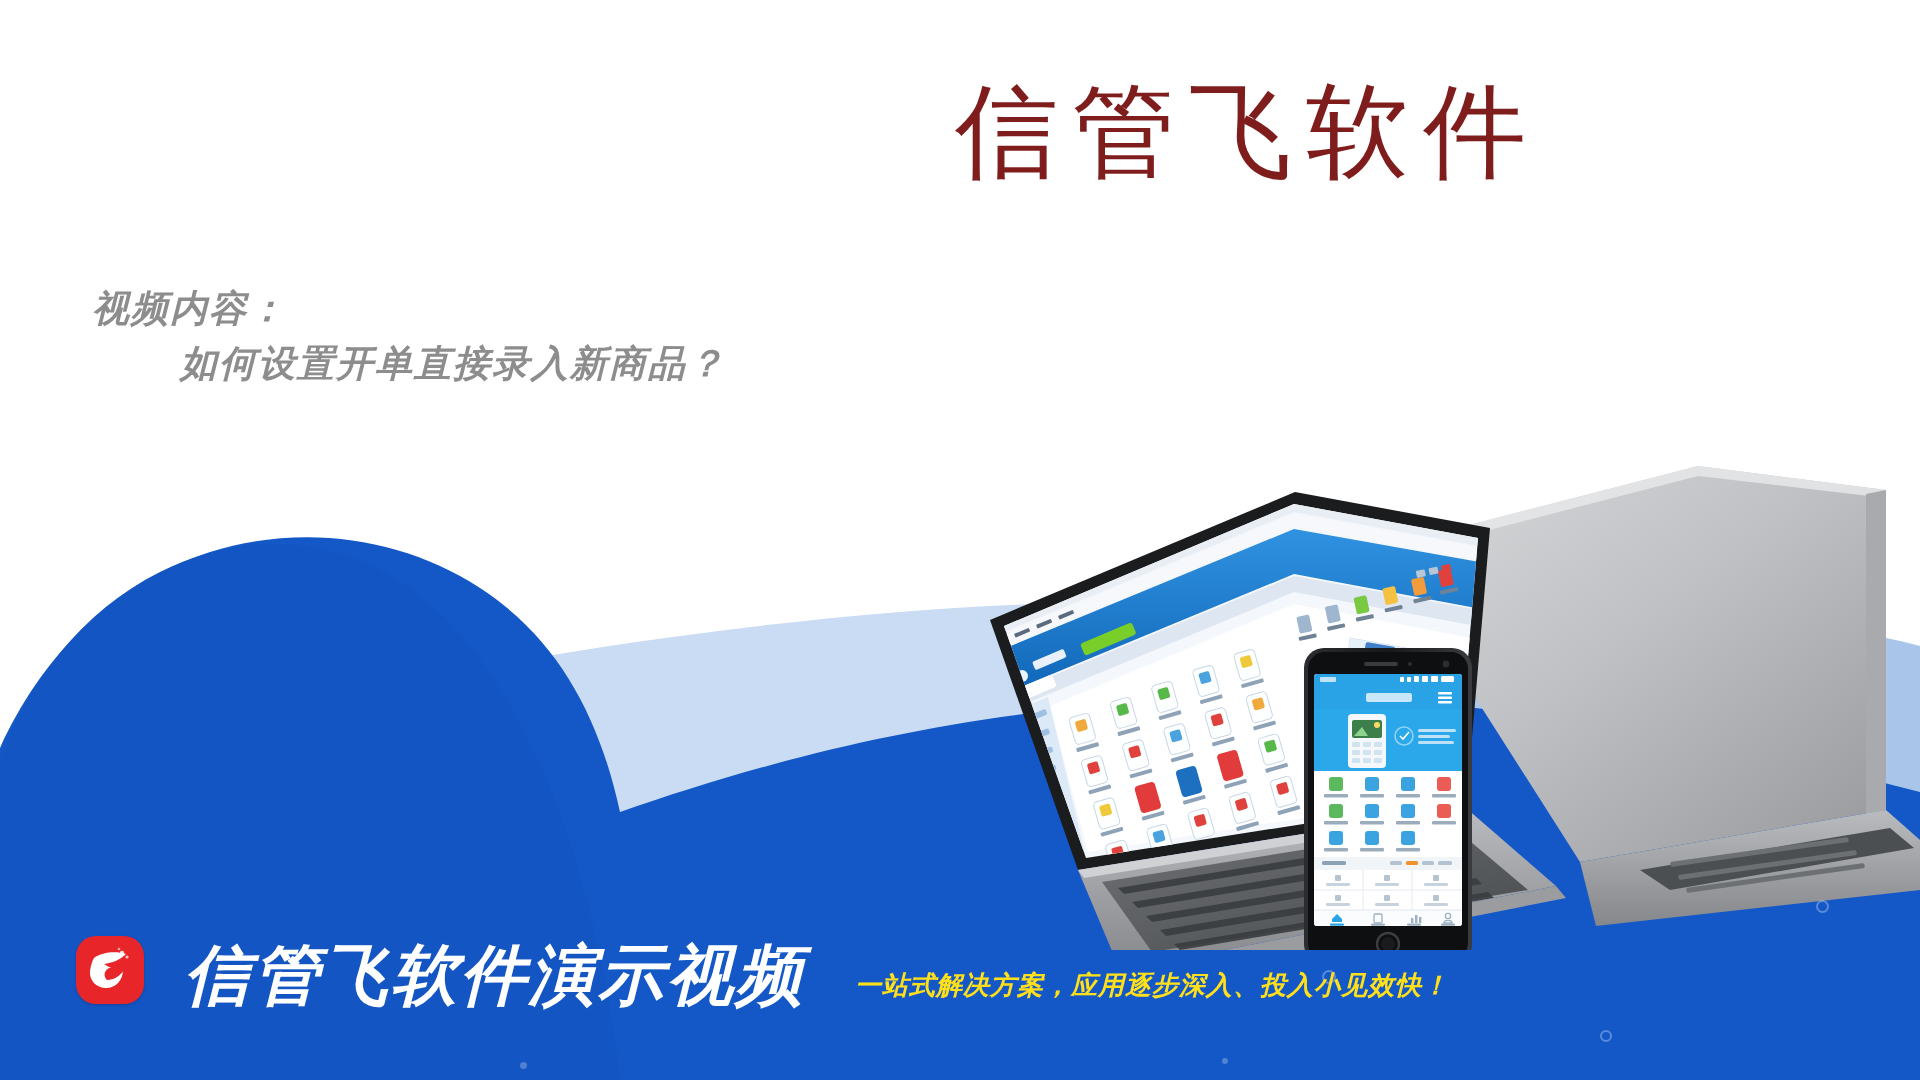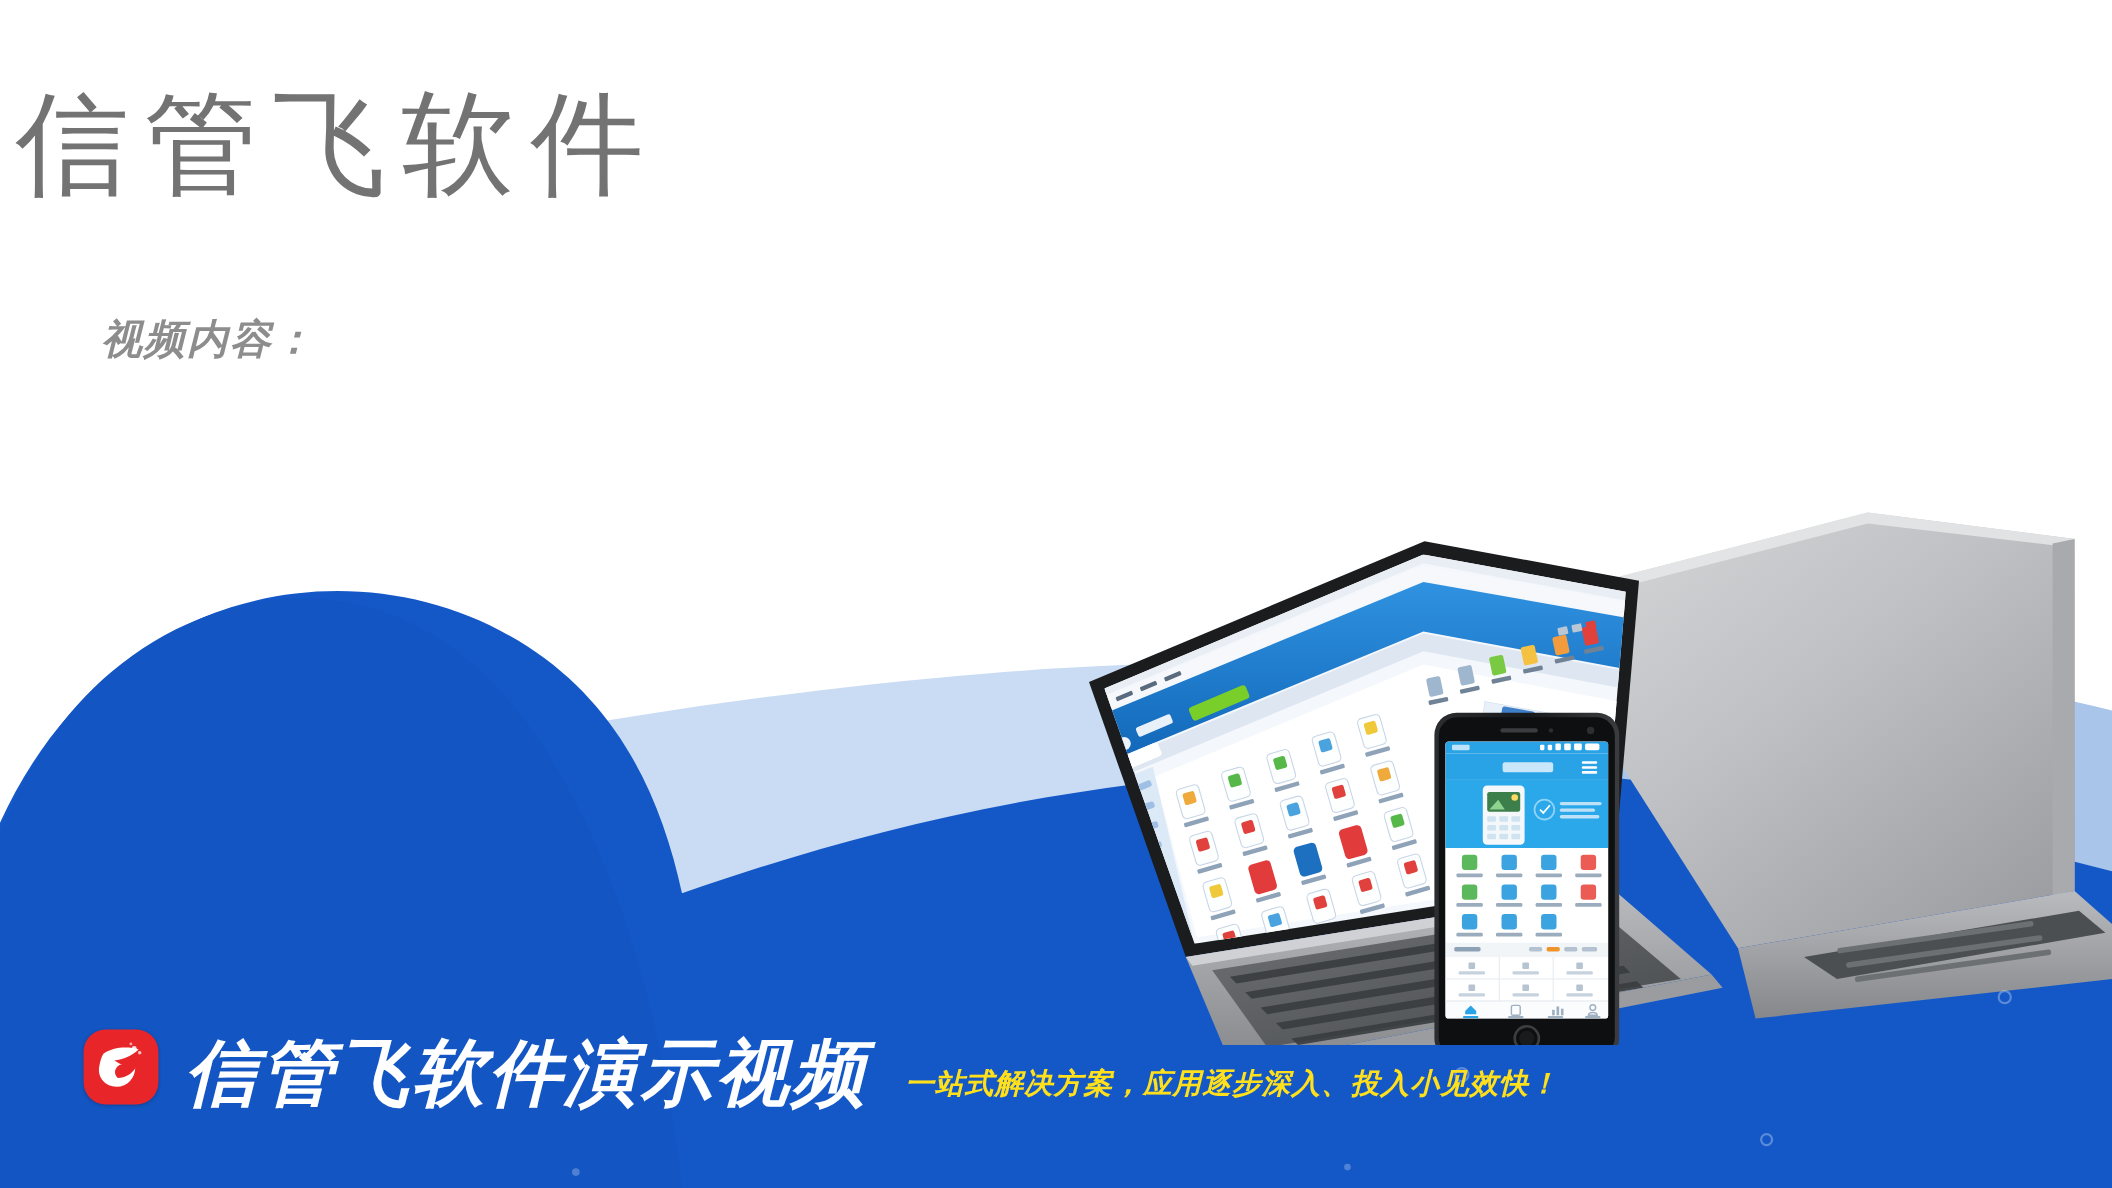--- a/index.html
+++ b/index.html
@@ -18,25 +18,25 @@
 
   
   .wave-layer { position: absolute; left: 0; top: 0; width: 1920px; height: 1080px; }
   .wave-svg { display: block; width: 1920px; height: 1080px; }
 
   
   #title {
     position: absolute;
     left: 0; top: 78px;
     width: 1540px;
-    text-align: left;
+    text-align: right;
     font-family: "Liberation Serif", "DejaVu Serif", serif;
     font-size: 103px;
     line-height: 1.05;
-    color: #737373;
+    color: #7f1d1d;
     letter-spacing: 14px;
     text-indent: 14px;
     font-weight: 400;
     white-space: nowrap;
   }
 
   
   #subtitle {
     position: absolute;
     left: 92px; top: 282px;
@@ -66,21 +66,21 @@
   #brandbar {
     position: absolute;
     left: 0; bottom: 0;
     width: 1920px; height: 196px;
   }
   #brand-row {
     position: absolute;
     left: 76px; bottom: 72px;
     display: flex;
     align-items: flex-end;
-    gap: 0;
+    gap: 16px;
   }
   #brand-logo {
     width: 68px; height: 68px;
     border-radius: 20px;
     background: #E8262A;
     position: relative;
     flex: 0 0 auto;
     margin-bottom: 4px;
     box-shadow: 0 1px 3px rgba(0,0,0,.18);
     overflow: hidden;
@@ -150,20 +150,21 @@
                C 600,900 540,700 430,604
                C 350,534 250,528 160,572
                C 80,612 28,684 0,760 Z" fill="#1355C2"></path>
     </svg>
   </div>
 
   <div id="title">信管飞软件</div>
 
   <div id="subtitle">
     <div class="sub-line">视频内容：</div>
+    <div class="sub-line indent">如何设置开单直接录入新商品？</div>
   </div>
 
   <div id="devices">
     <svg class="dev-svg" viewBox="0 0 1040 580" aria-hidden="true">
       <defs>
         <linearGradient id="lidGrad" x1="0" y1="0" x2="1" y2="1">
           <stop offset="0%" stop-color="#d9dadc"></stop>
           <stop offset="45%" stop-color="#bfc1c4"></stop>
           <stop offset="100%" stop-color="#96989b"></stop>
         </linearGradient>

